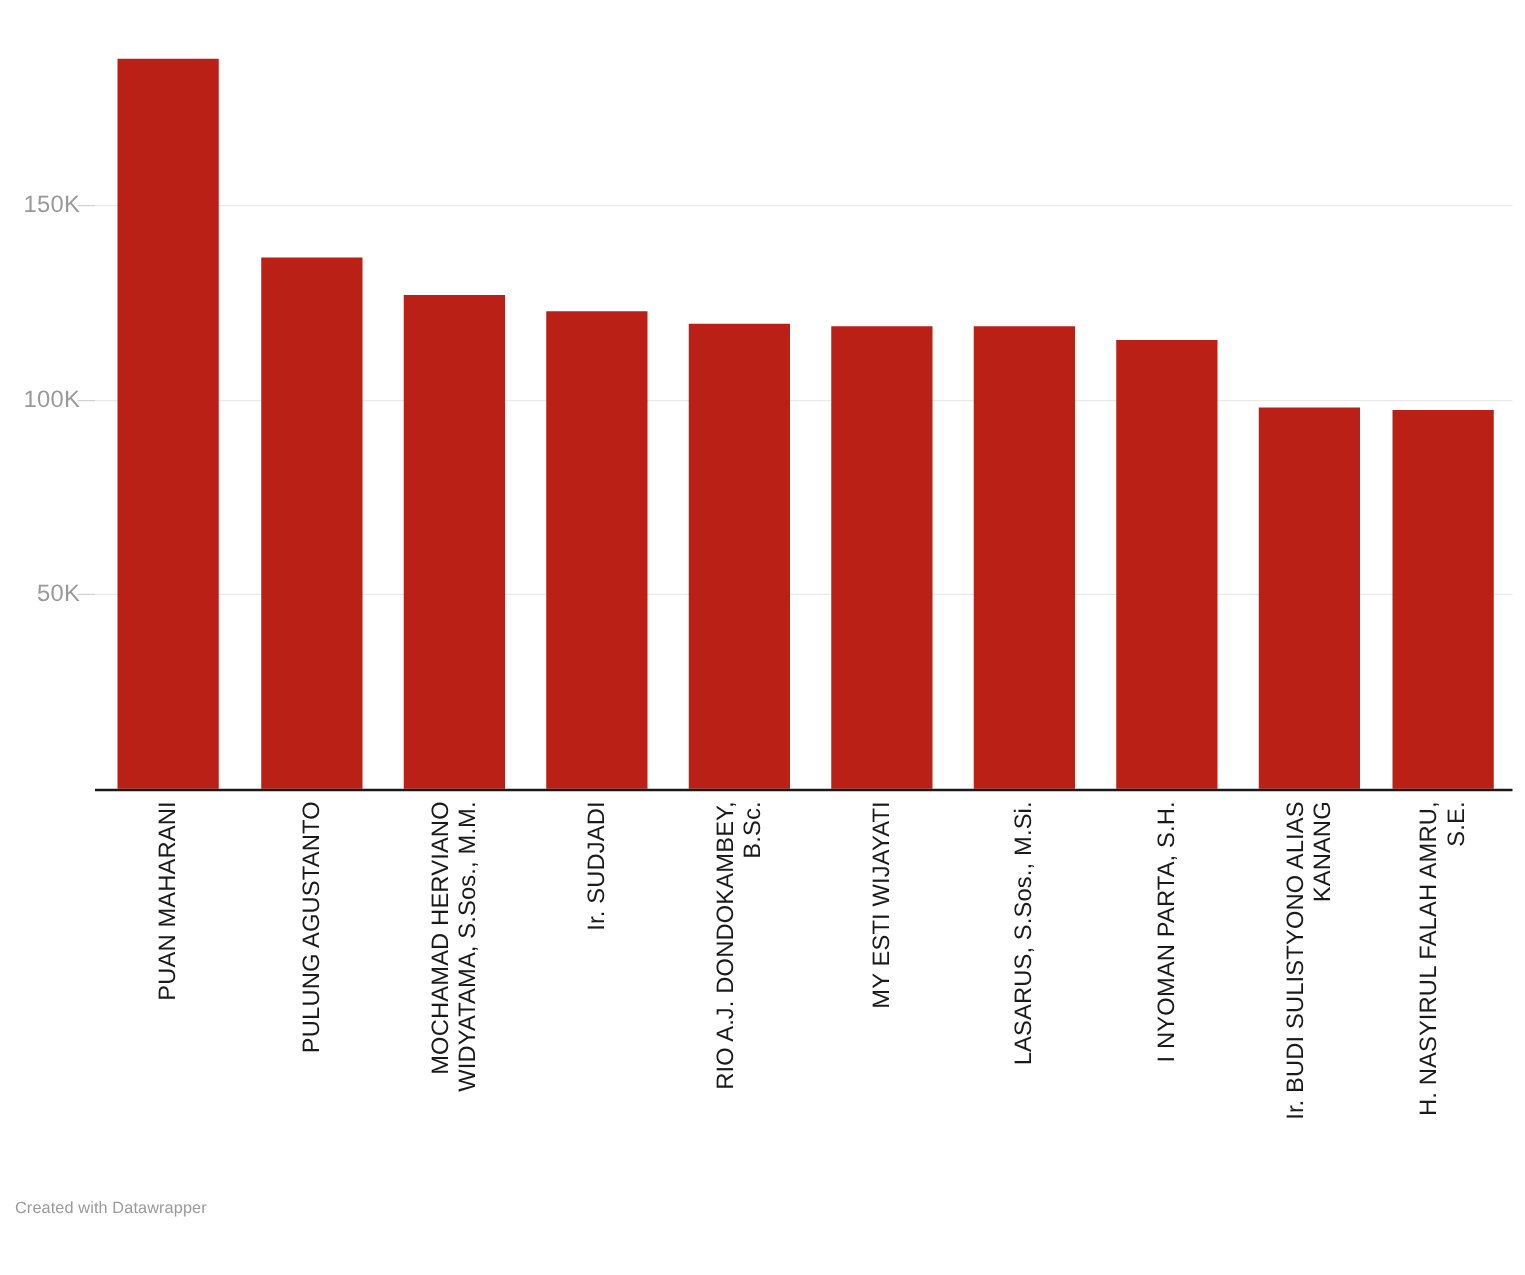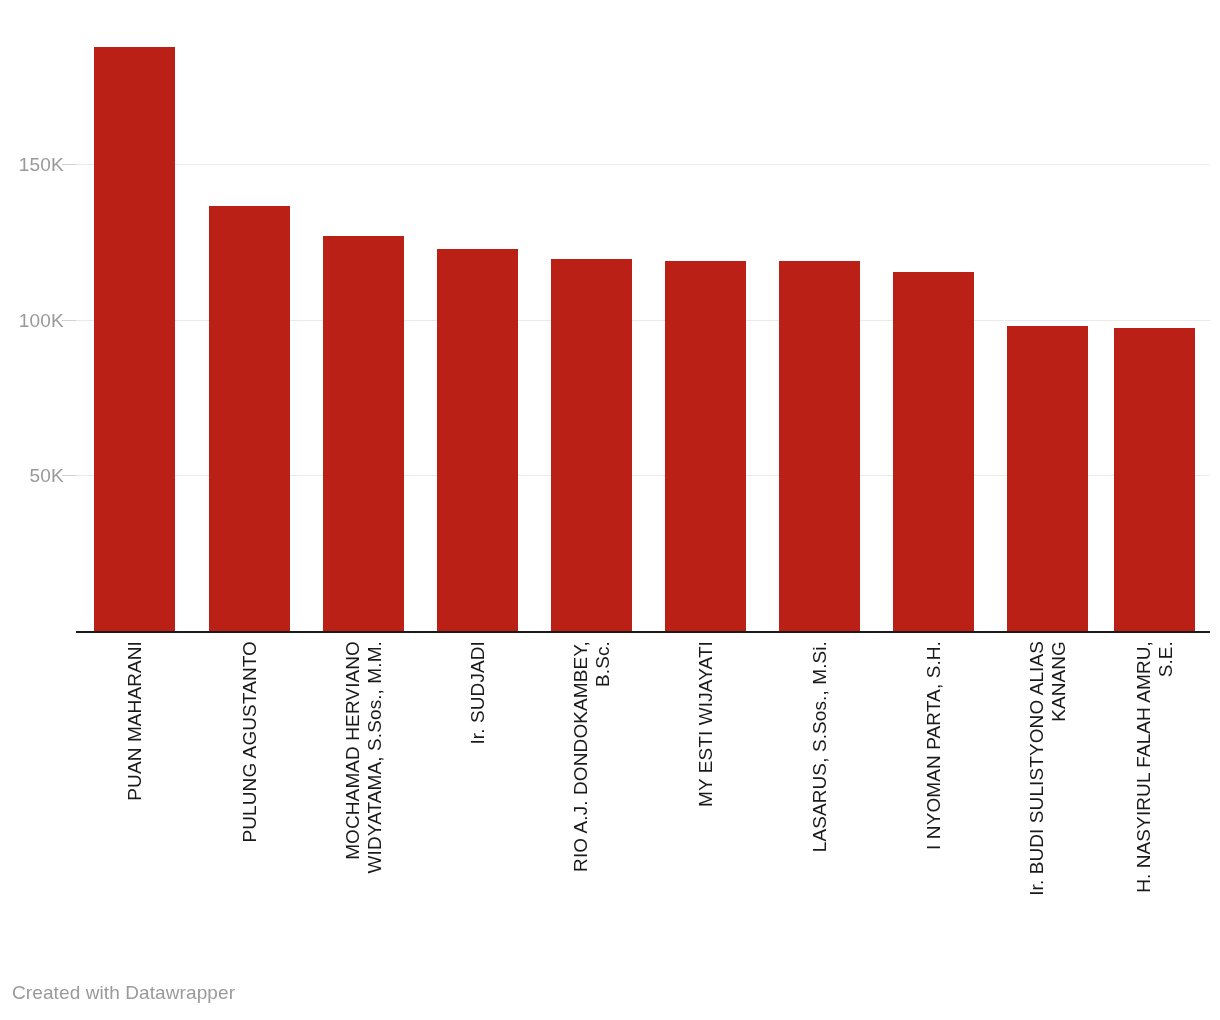--- a/index.html
+++ b/index.html
@@ -101,22 +101,22 @@
     line-height: 22px;
     text-align: right;
     letter-spacing: 0.1px;
   }
   .xlabel .rot .line { display: block; }
 
   
   .footer {
     position: absolute;
     left: 12px;
-    top: 982px;
-    font-size: 19px;
+    top: 958px;
+    font-size: 13px;
     color: #9a9a9a;
     letter-spacing: 0.1px;
   }
 </style>
 </head>
 <body>
 
 <div id="chart-root">
 
   <div class="plot-area">

